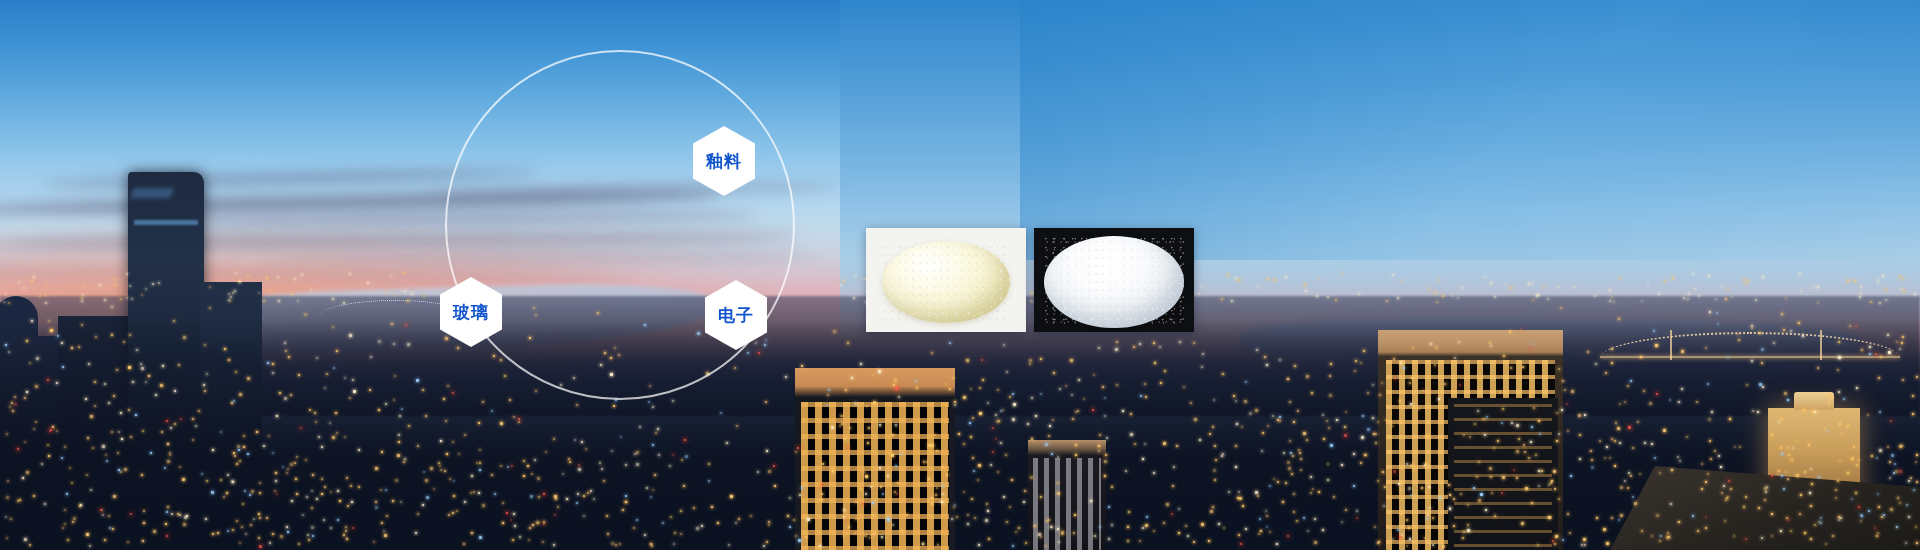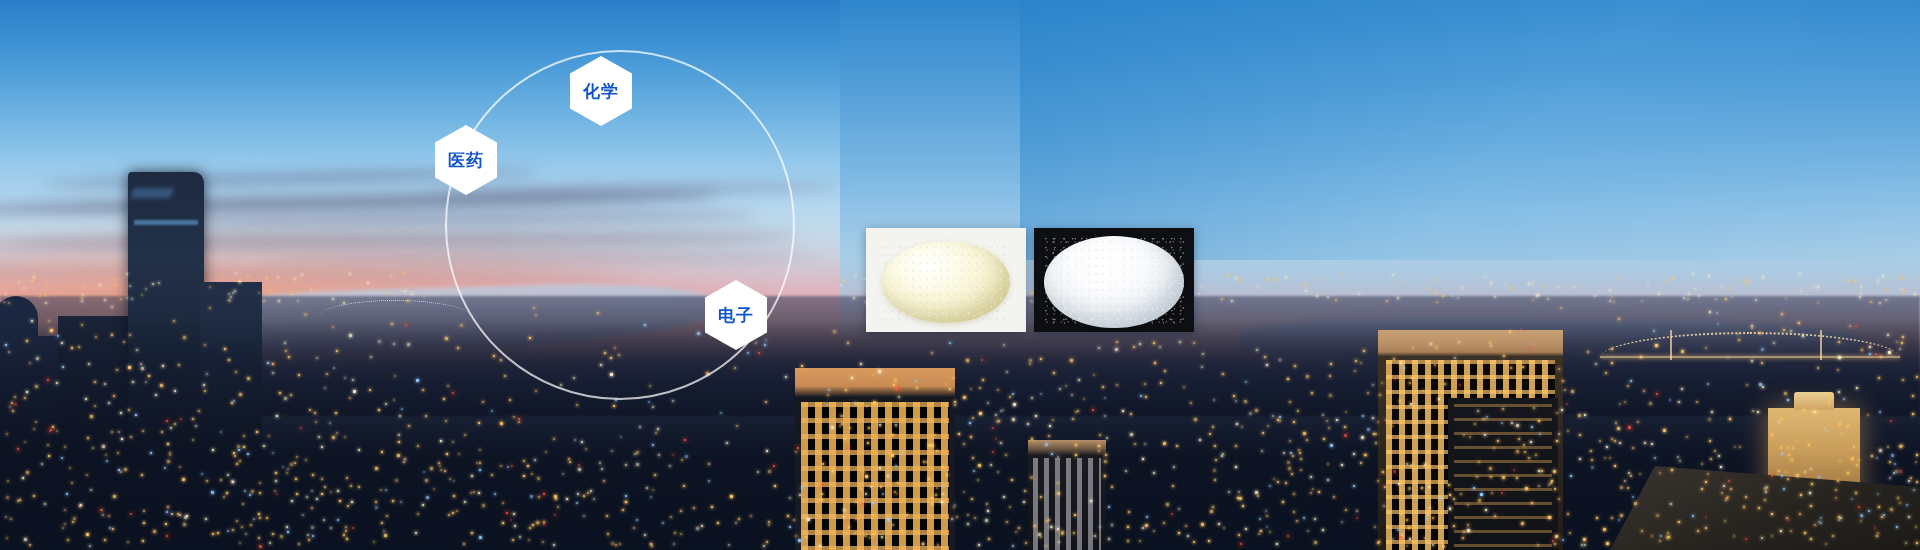--- a/index.html
+++ b/index.html
@@ -1983,28 +1983,28 @@
       <i class="w" style="left: 924.2px; top: 302px; opacity: 0.63;"></i>
       <i class="" style="left: 114.2px; top: 278.2px; opacity: 0.38;"></i>
       <i class="w" style="left: 1859.4px; top: 296.2px; opacity: 0.65;"></i>
       <i class="" style="left: 1531.9px; top: 299px; opacity: 0.32;"></i>
     </div>
 
   <div class="hexwrap">
     <div class="ring"></div>
 
 
-    <div class="hex hex-sm hex-chem">
-      <span>化学</span>
+    <div class="hex hex-sm hex-glaze">
+      <span>釉料</span>
     </div>
     <div class="hex hex-sm hex-elec">
       <span>电子</span>
     </div>
-    <div class="hex hex-sm hex-med">
-      <span>医药</span>
+    <div class="hex hex-sm hex-glass">
+      <span>玻璃</span>
     </div>
   </div>
 
   <div class="copy">
   </div>
 
   <div class="photos">
     <div class="photo p1">
       <div class="pile cream">
           <div class="grain"></div>

